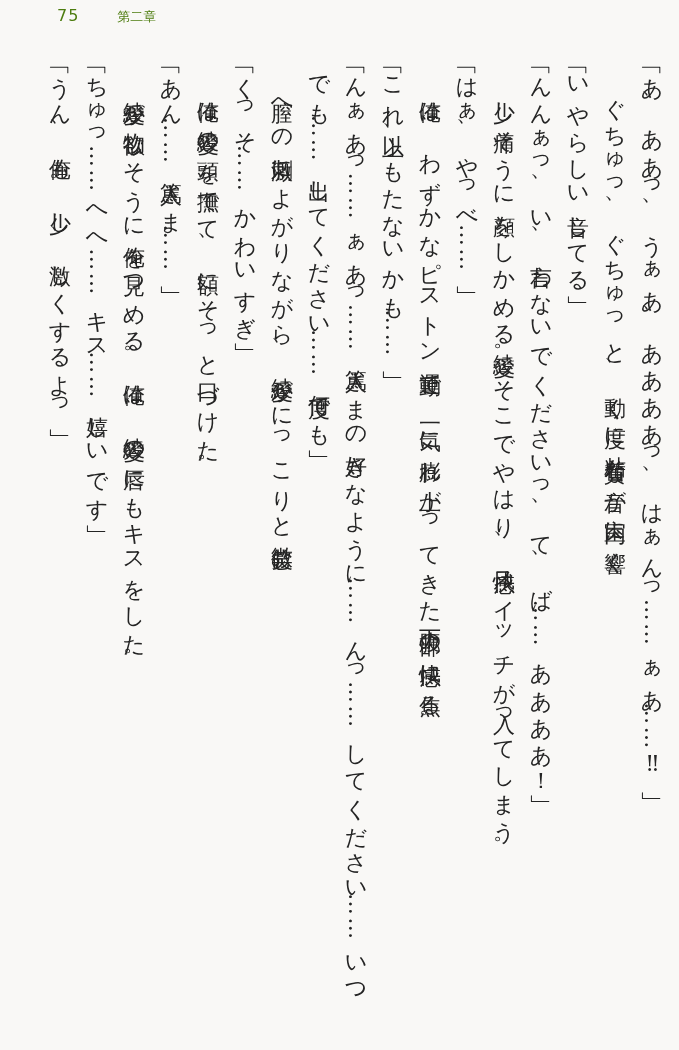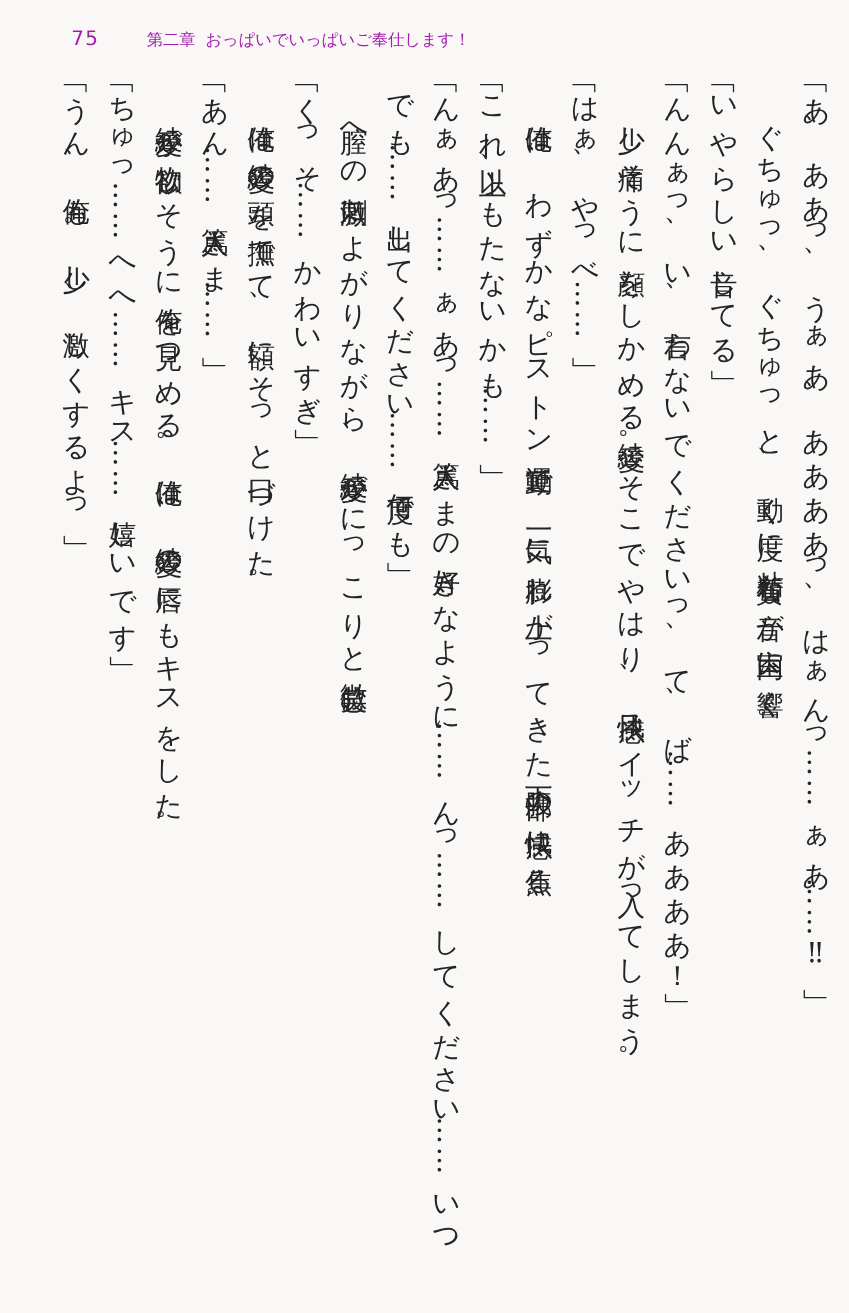--- a/index.html
+++ b/index.html
@@ -10,25 +10,25 @@
     width: 679px;
     height: 1050px;
     position: relative;
     overflow: hidden;
     background: #f9f8f6;
     font-family: "DejaVu Serif", "Liberation Serif", serif;
   }
   
   .page-header {
     position: absolute;
-    top: 21px;
+    top: 6px;
     left: 57px;
     display: flex;
     align-items: baseline;
-    color: #a21caf;
+    color: #4d7c0f;
     font-family: "DejaVu Sans", "Liberation Sans", sans-serif;
     white-space: nowrap;
   }
   .page-number {
     font-size: 16px;
     letter-spacing: 1px;
   }
   .chapter-label {
     margin-left: 38px;
     font-size: 13px;
@@ -62,21 +62,20 @@
   .vtext p.dialogue {
     text-indent: 0;
   }
 </style>
 </head>
 <body>
 
 <header class="page-header">
   <span class="page-number">75</span>
   <span class="chapter-label">第二章</span>
-  <span class="chapter-title">おっぱいでいっぱいご奉仕します！</span>
 </header>
 
 <section class="vtext">
 
 <p class="dialogue">「あ、ああっ、うぁあ、ああああっ、はぁんっ……ぁあ……‼」</p>
     <p class="narrative">ぐちゅっ、ぐちゅっと、動く度に粘着質な音が室内に響く。</p>
     <p class="dialogue">「いやらしい音してる」</p>
     <p class="dialogue">「んんぁっ、い、言わないでくださいっ、て、ば……ああああ！」</p>
     <p class="narrative">少し痛そうに顔をしかめる綾愛。そこでやはり、快感スイッチが入ってしまう。</p>
     <p class="dialogue">「はぁ、やっべ……」</p>

